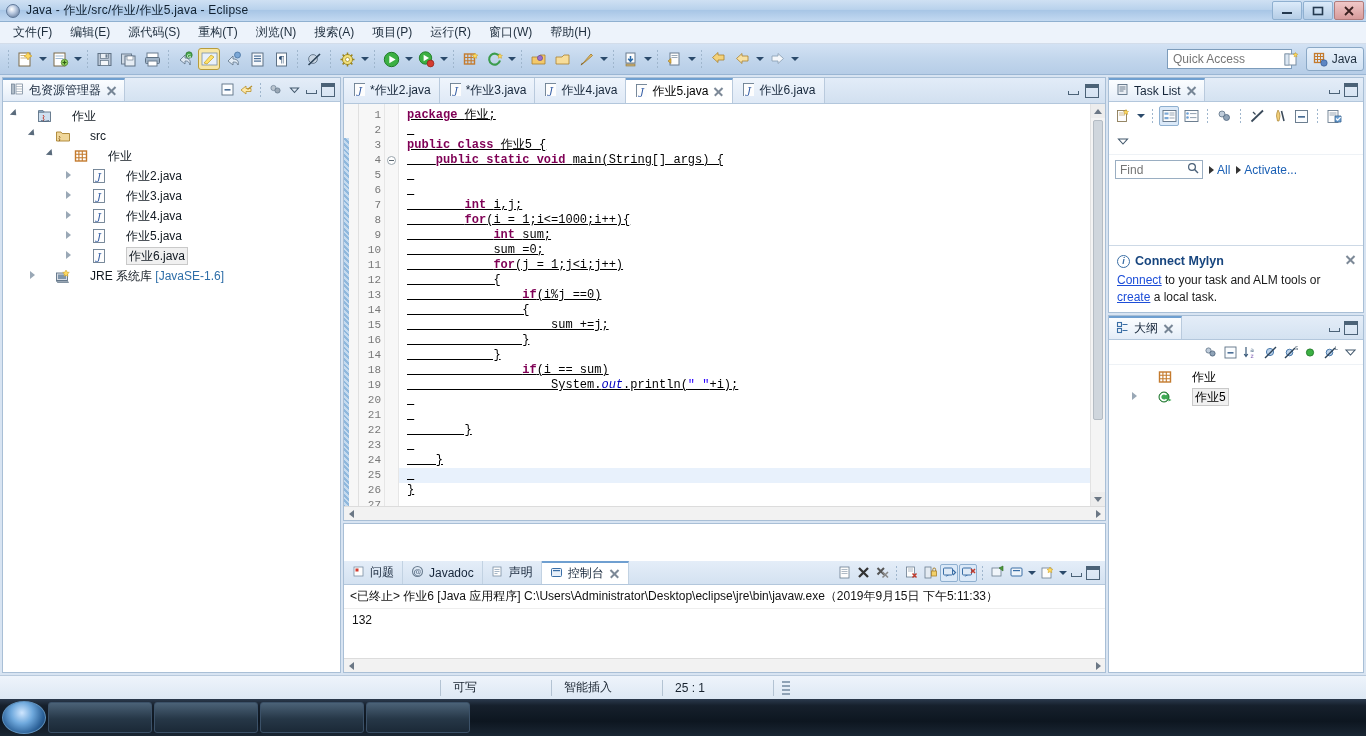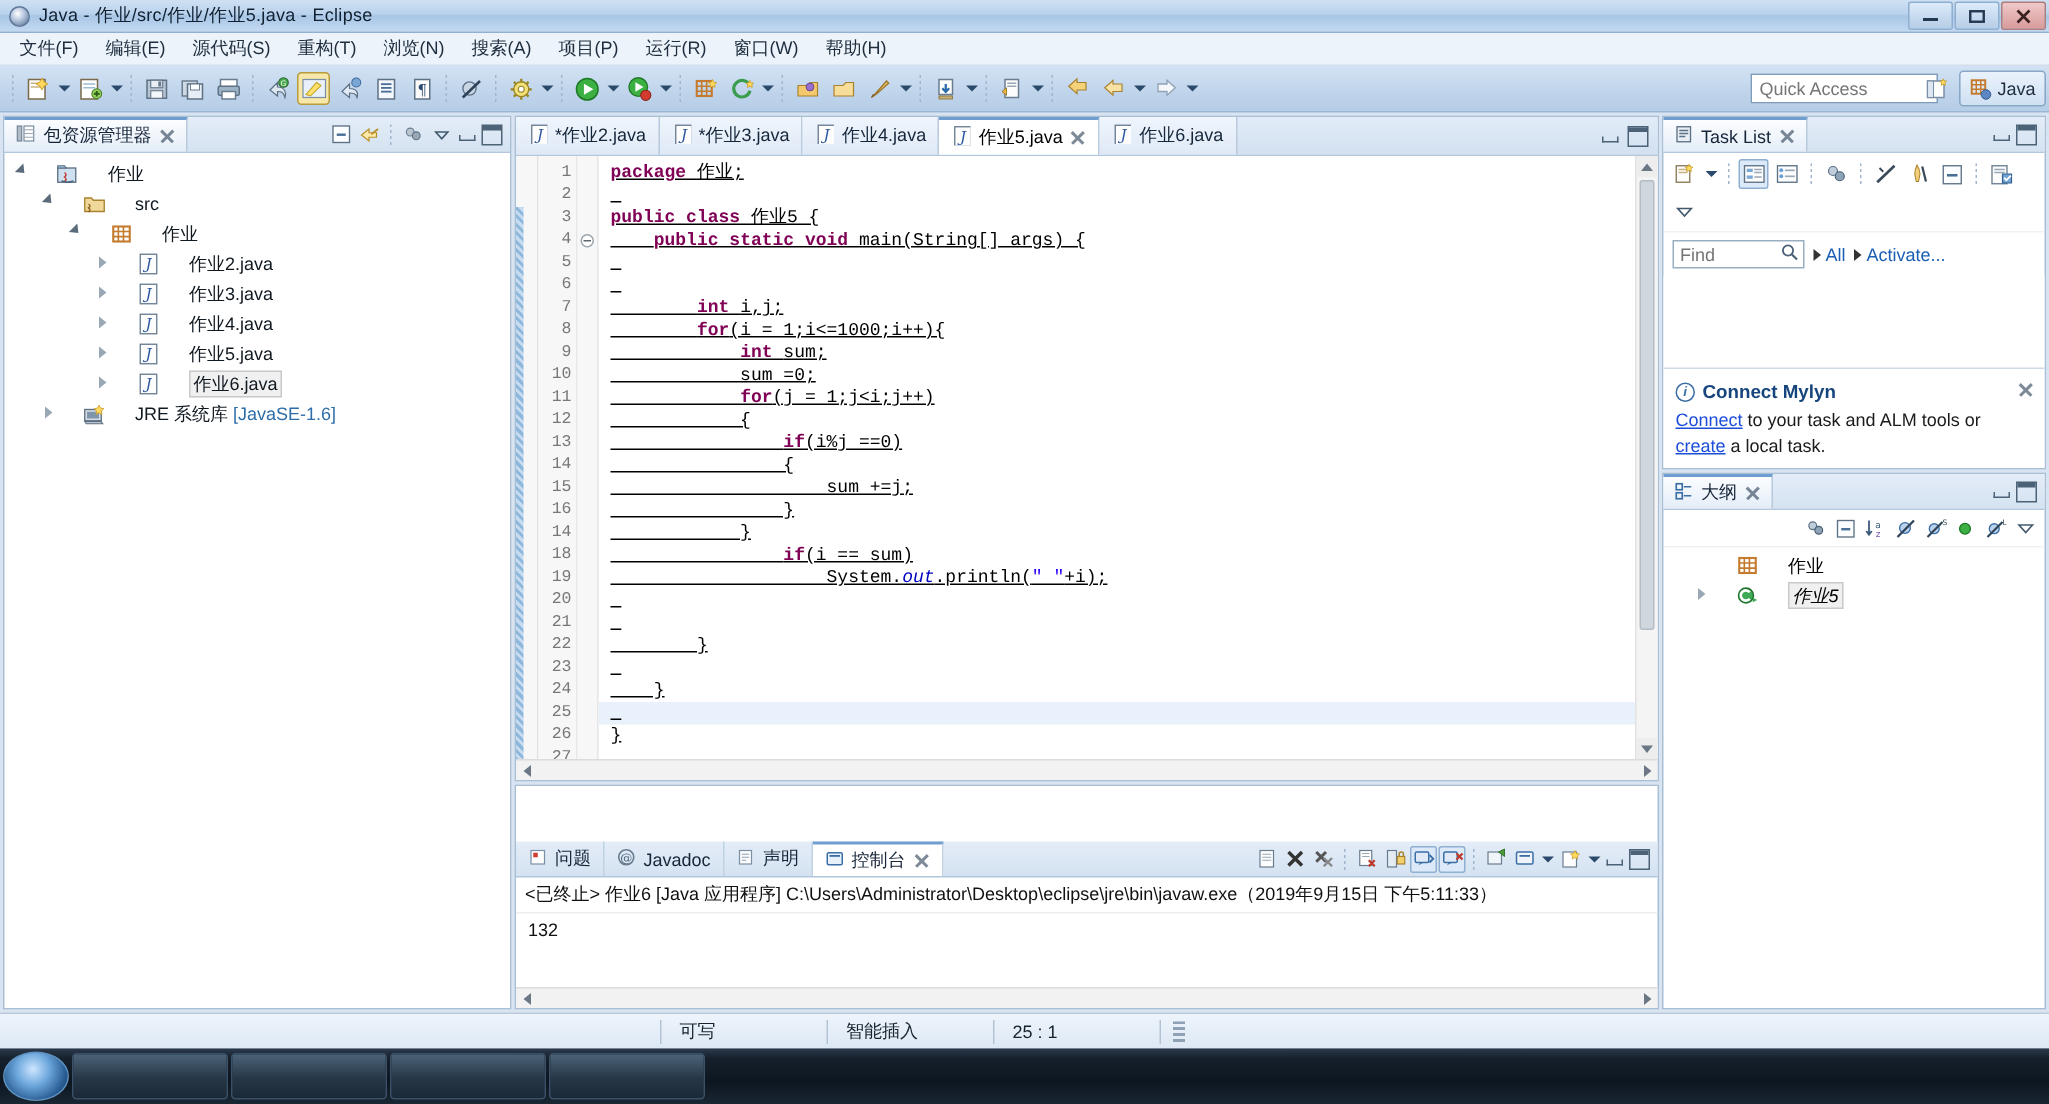--- a/index.html
+++ b/index.html
@@ -1038,21 +1038,21 @@
             <div class="tnode" style="padding-left: 18px;">
               <span class="twist none"></span>
               <span class="ticon">
                 <svg width="16" height="16">
                   <rect x="2.5" y="3" width="11" height="10" fill="none" stroke="#c47b2e" stroke-width="1.4"></rect>
                   <path d="M2.5 6.3h11M2.5 9.7h11M5.9 3v10M9.3 3v10" stroke="#c47b2e" stroke-width="1.1"></path>
                 </svg>
               </span>
               <span class="tlabel">作业</span>
             </div>
-            <div class="tnode sel" style="padding-left: 18px; font-style: italic;">
+            <div class="tnode sel" style="padding-left: 18px;">
               <span class="twist closed"></span>
               <span class="ticon">
                 <svg width="16" height="16">
                   <circle cx="7" cy="8" r="5" fill="#3faa55" stroke="#22712f" stroke-width="1"></circle>
                   <path d="M9.5 5.8 A3.4 3.4 0 1 0 9.5 10.2" fill="none" stroke="#fff" stroke-width="1.7"></path>
                   <path d="M11.5 9.5 l3 1.5 -3 1.5z" fill="#3faa55"></path>
                 </svg>
               </span>
               <span class="tlabel">作业5</span>
             </div>

